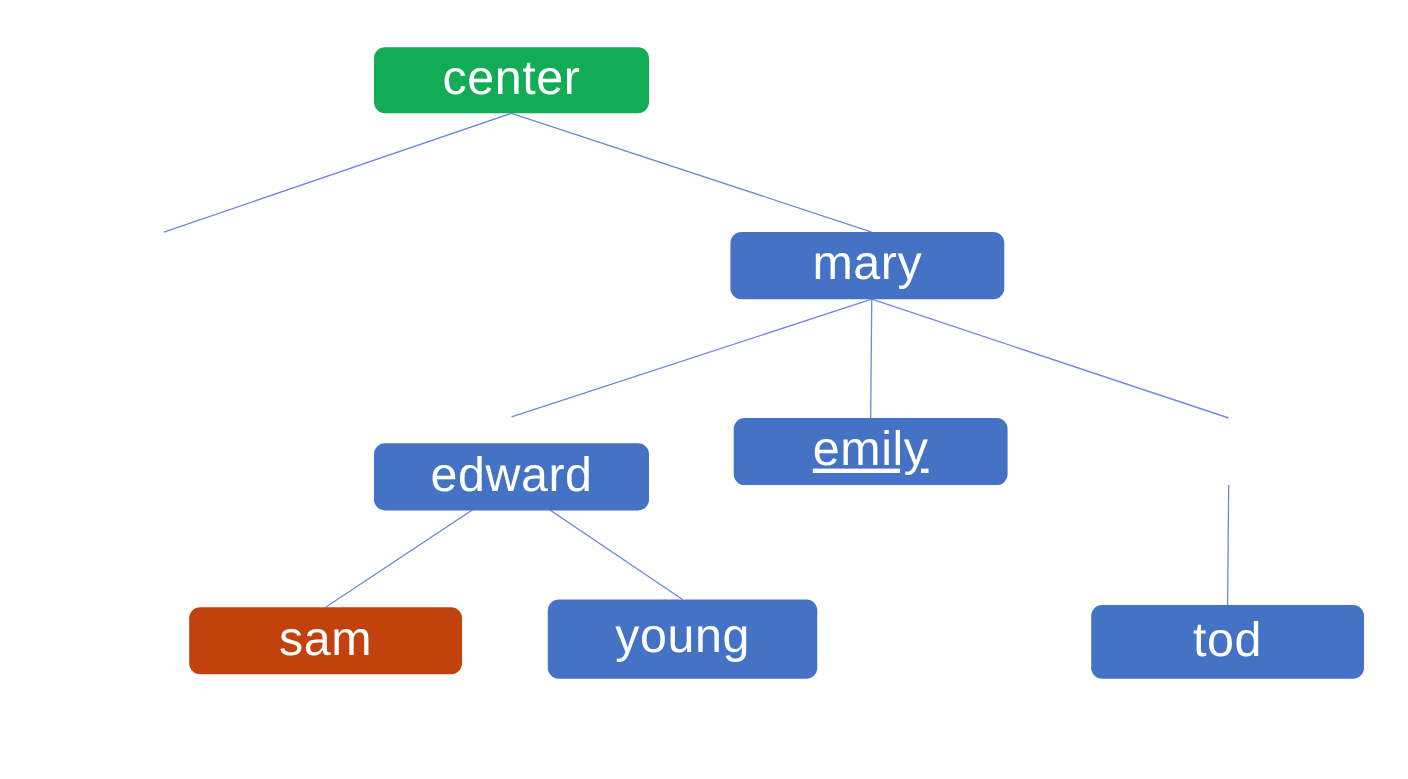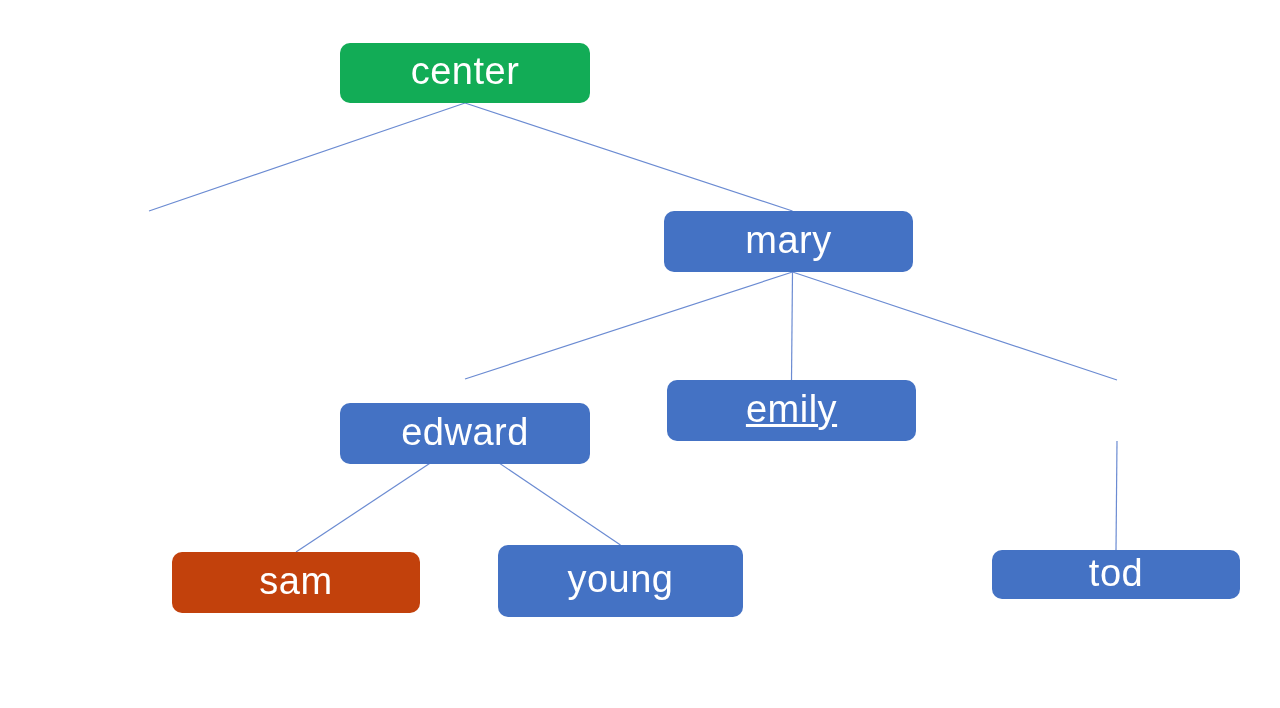--- a/index.html
+++ b/index.html
@@ -23,21 +23,21 @@
     height: 708px;
     pointer-events: none;
   }
   .node {
     position: absolute;
     display: flex;
     align-items: center;
     justify-content: center;
     border-radius: 10px;
     color: #ffffff;
-    font-size: 38px;
+    font-size: 44px;
     line-height: 1;
     font-weight: 400;
     letter-spacing: 0.5px;
     box-sizing: border-box;
     padding-bottom: 4px;
     cursor: default;
     user-select: none;
   }
 </style>
 </head>
@@ -54,14 +54,14 @@
       <line x1="465" y1="440" x2="620.5" y2="545" stroke="#6B8BD2" stroke-width="1.2"></line>
       <line x1="1117" y1="441" x2="1116" y2="550" stroke="#6B8BD2" stroke-width="1.2"></line>
     </svg>
 
 <div class="node" style="left: 340px; top: 43px; width: 250px; height: 60px; background: rgb(18, 172, 86); color: rgb(255, 255, 255);">center</div>
     <div class="node" style="left: 664px; top: 211px; width: 249px; height: 61px; background: rgb(68, 114, 196); color: rgb(255, 255, 255);">mary</div>
     <div class="node" style="left: 340px; top: 379px; width: 250px; height: 61px; background: rgb(68, 114, 196); color: rgb(255, 255, 255); margin-top: 24px;">edward</div>
     <div class="node" style="left: 667px; top: 380px; width: 249px; height: 61px; background: rgb(68, 114, 196); color: rgb(255, 255, 255); text-decoration: underline;">emily</div>
     <div class="node" style="left: 172px; top: 552px; width: 248px; height: 61px; background: #c2410c; color: rgb(255, 255, 255);">sam</div>
     <div class="node" style="left: 498px; top: 545px; width: 245px; height: 72px; background: rgb(68, 114, 196); color: rgb(255, 255, 255);">young</div>
-    <div class="node" style="left: 992px; top: 550px; width: 248px; height: 49px; background: rgb(68, 114, 196); color: rgb(255, 255, 255);">tod</div>
+    <div class="node" style="left: 992px; top: 550px; width: 248px; height: 67px; background: rgb(68, 114, 196); color: rgb(255, 255, 255);">tod</div>
   </div>
 
 </body></html>

